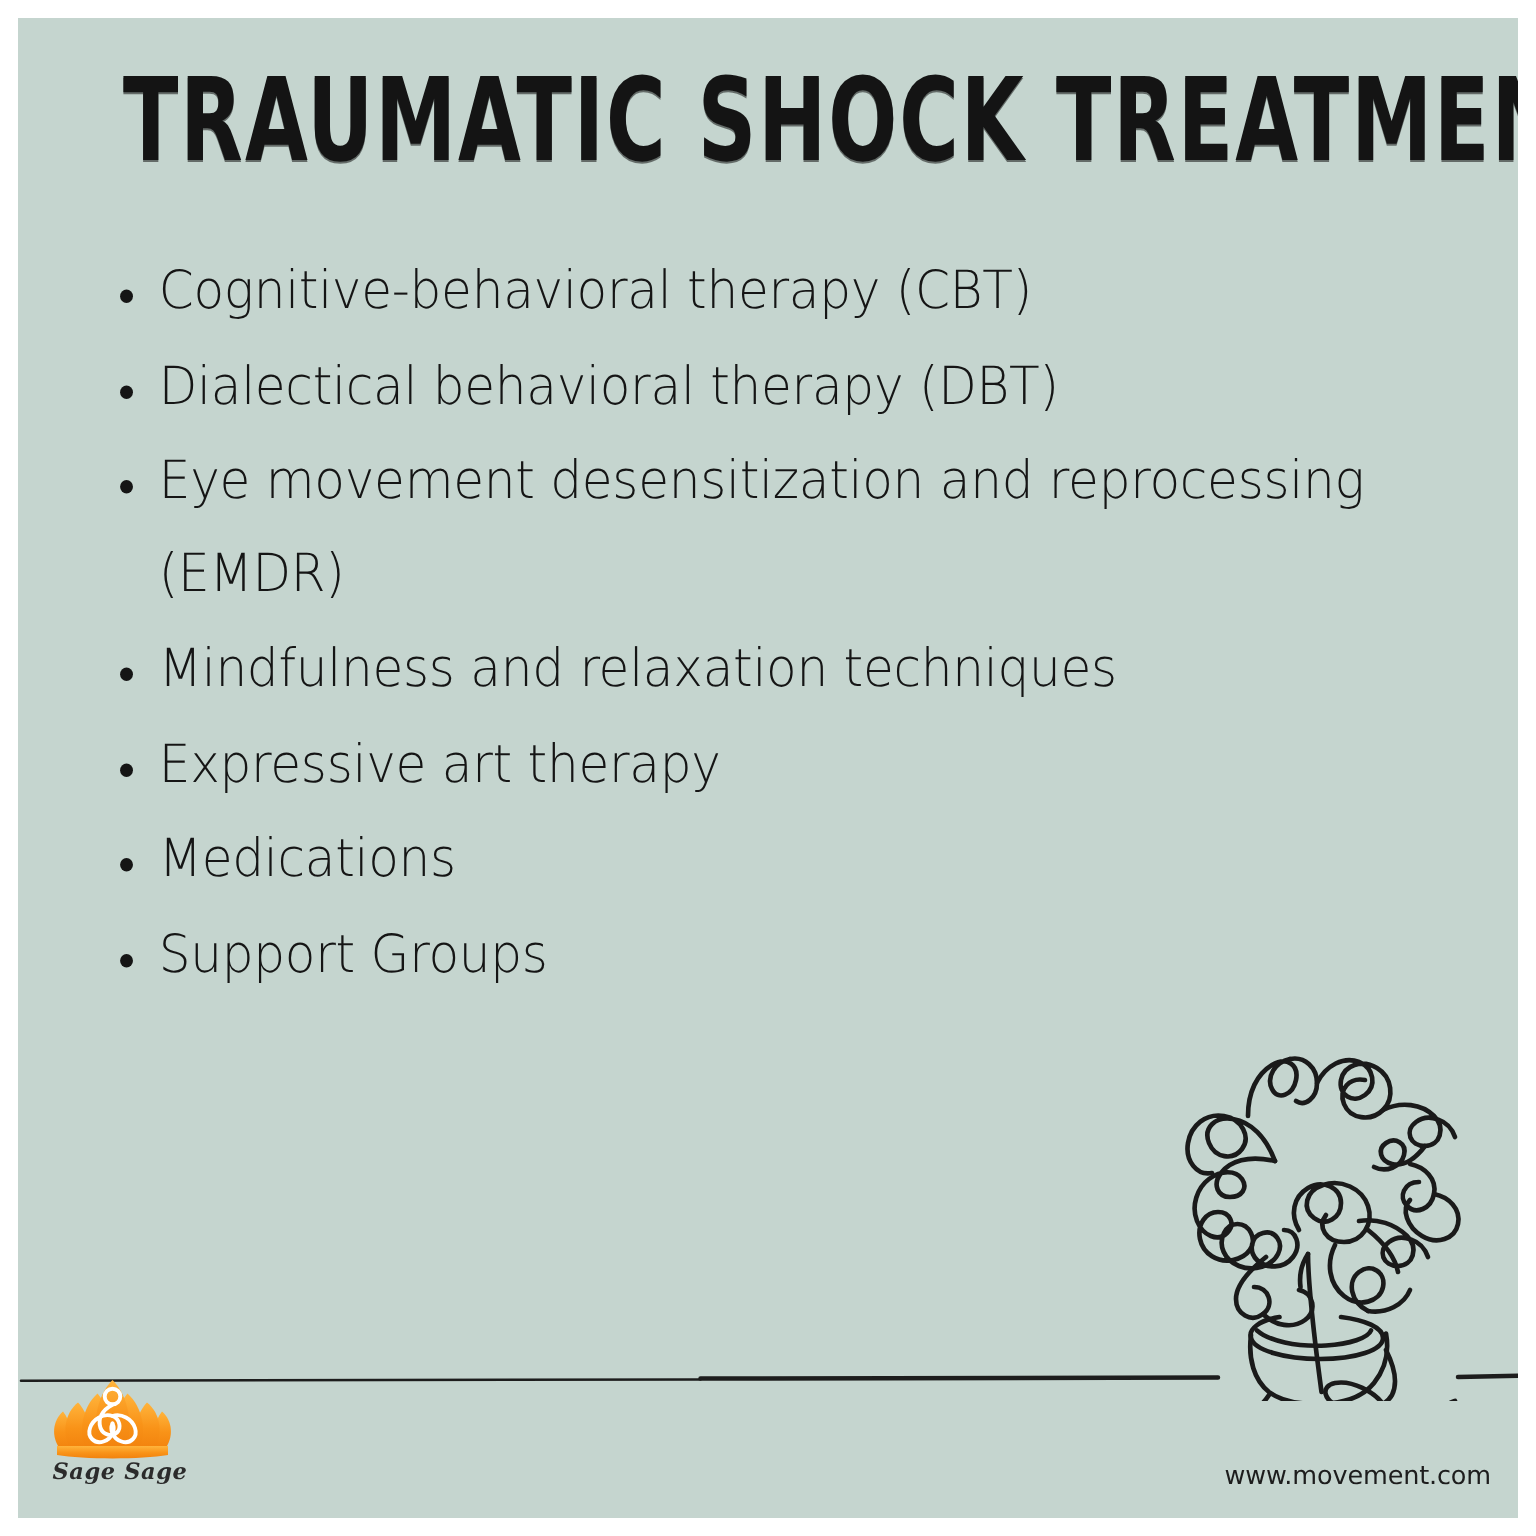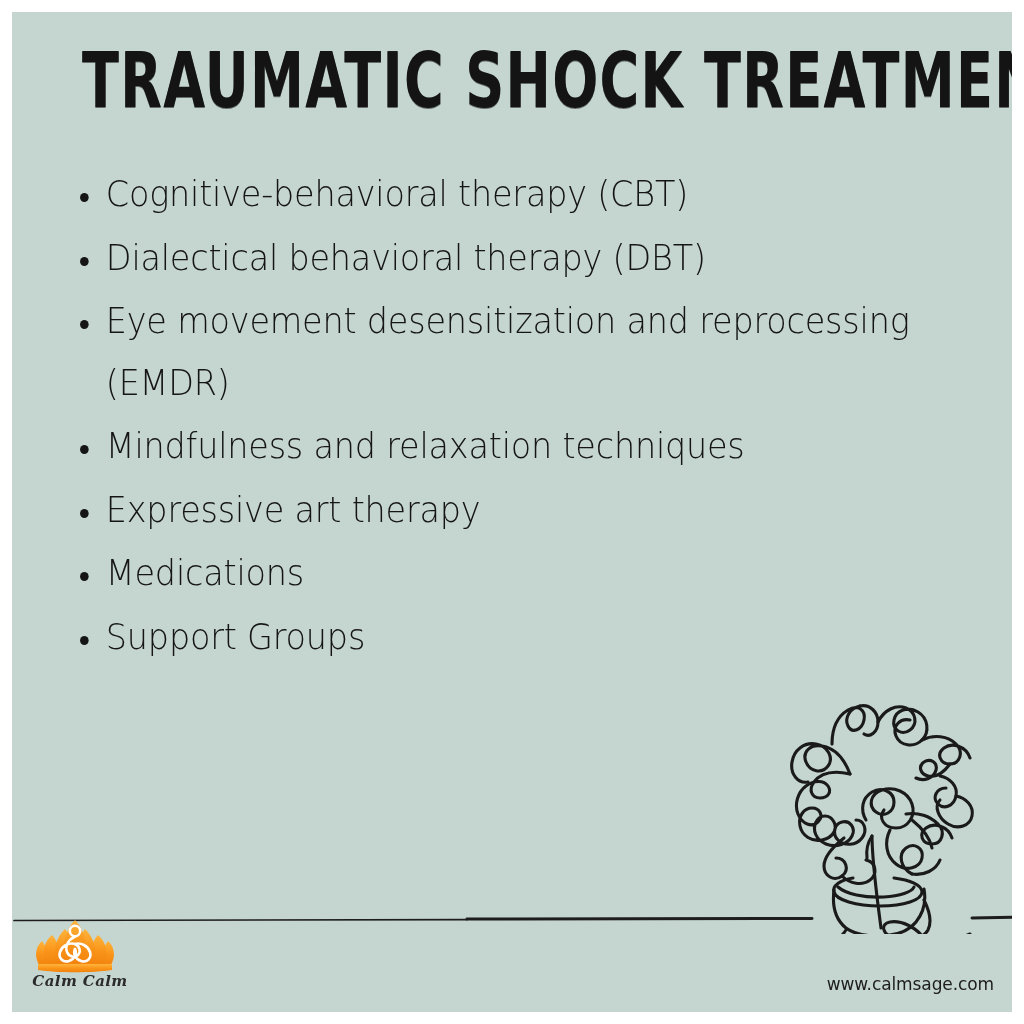--- a/index.html
+++ b/index.html
@@ -350,19 +350,19 @@
                    C 47,38 46,32 41,30
                    C 35,28 28,32 26,38
                    C 24,44 29,49 35,47
                    C 41,45 43,39 41,35"></path>
           <path d="M 41,35
                    C 39,39 41,45 47,47
                    C 53,49 58,44 56,38
                    C 54,32 47,28 41,30"></path>
         </g>
       </svg>
-      <div id="logo-text">Calm Calm</div>
+      <div id="logo-text">Sage Sage</div>
     </div>
 
-    <div id="url">www.calmsage.com</div>
+    <div id="url">www.movement.com</div>
 
   </div>
 </div>
 
 </body></html>

